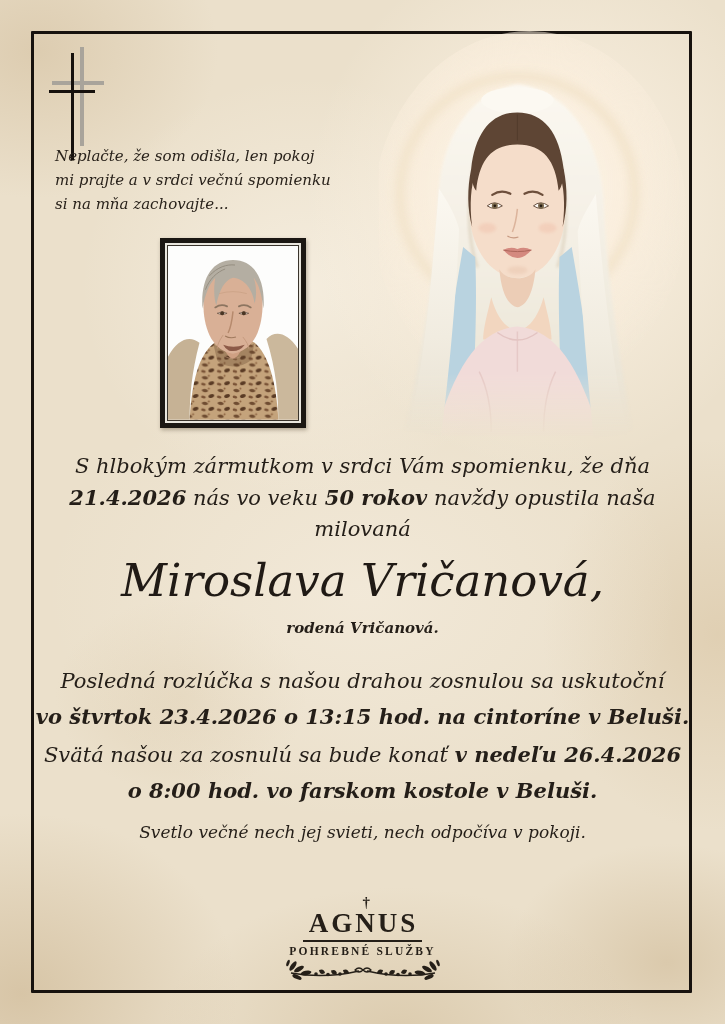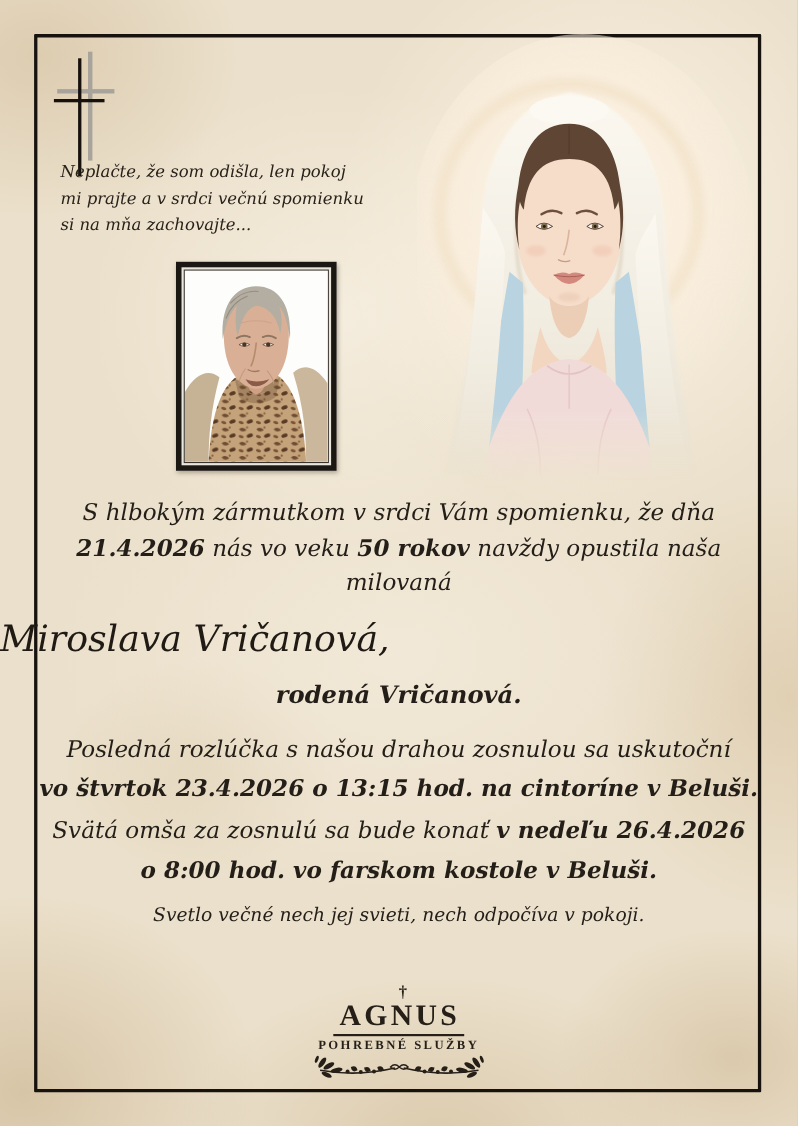--- a/index.html
+++ b/index.html
@@ -38,24 +38,24 @@
   .photo-inner{width:100%;height:100%;border:1px solid #3a342c;background:#fcfcfa;overflow:hidden;box-sizing:border-box;}
   .photo-inner svg{display:block;width:100%;height:100%;}
 
   .mary{position:absolute;left:378px;top:28px;width:318px;height:412px;pointer-events:none;}
   .mary svg{display:block;width:100%;height:100%;}
 
   .announce{position:absolute;left:35px;right:35px;top:451px;text-align:center;
             font-style:italic;font-size:21px;line-height:31px;}
   .b{font-weight:bold;}
 
-  .name{position:absolute;left:0;right:0;top:551px;margin:0;
-        font-style:italic;font-weight:normal;font-size:33px;line-height:60px;color:#201a15;}
+  .name{position:absolute;left:0;right:0;top:551px;margin:0;text-align:center;
+        font-style:italic;font-weight:normal;font-size:45px;line-height:60px;color:#201a15;}
   .maiden{position:absolute;left:0;right:0;top:619px;text-align:center;
-          font-style:italic;font-weight:bold;font-size:22px;}
+          font-style:italic;font-weight:bold;font-size:15px;}
 
   .para{position:absolute;left:35px;right:35px;text-align:center;font-style:italic;
         font-size:21px;line-height:36px;}
   .p1{top:663px;}
   .p2{top:737px;}
 
   .closing{position:absolute;left:35px;right:35px;top:822px;text-align:center;
            font-style:italic;font-size:17px;}
   .family{position:absolute;left:35px;right:35px;top:859px;text-align:center;
           font-style:italic;font-size:16.5px;}
@@ -217,21 +217,21 @@
     <div>
       <span>Posledná rozlúčka s našou drahou zosnulou sa uskutoční</span>
     </div>
     <div>
       <span class="b">vo štvrtok 23.4.2026 o 13:15 hod. na cintoríne v Beluši.</span>
     </div>
   </div>
 
   <div class="para p2">
     <div>
-      <span>Svätá omša za zosnulú sa bude konať </span><span class="b">v nedeľu 26.4.2026</span>
+      <span>Svätá našou za zosnulú sa bude konať </span><span class="b">v nedeľu 26.4.2026</span>
     </div>
     <div>
       <span class="b">o 8:00 hod. vo farskom kostole v Beluši.</span>
     </div>
   </div>
 
   <div class="closing">Svetlo večné nech jej svieti, nech odpočíva v pokoji.</div>
 
   <div class="logo">
     <div class="agnus">

